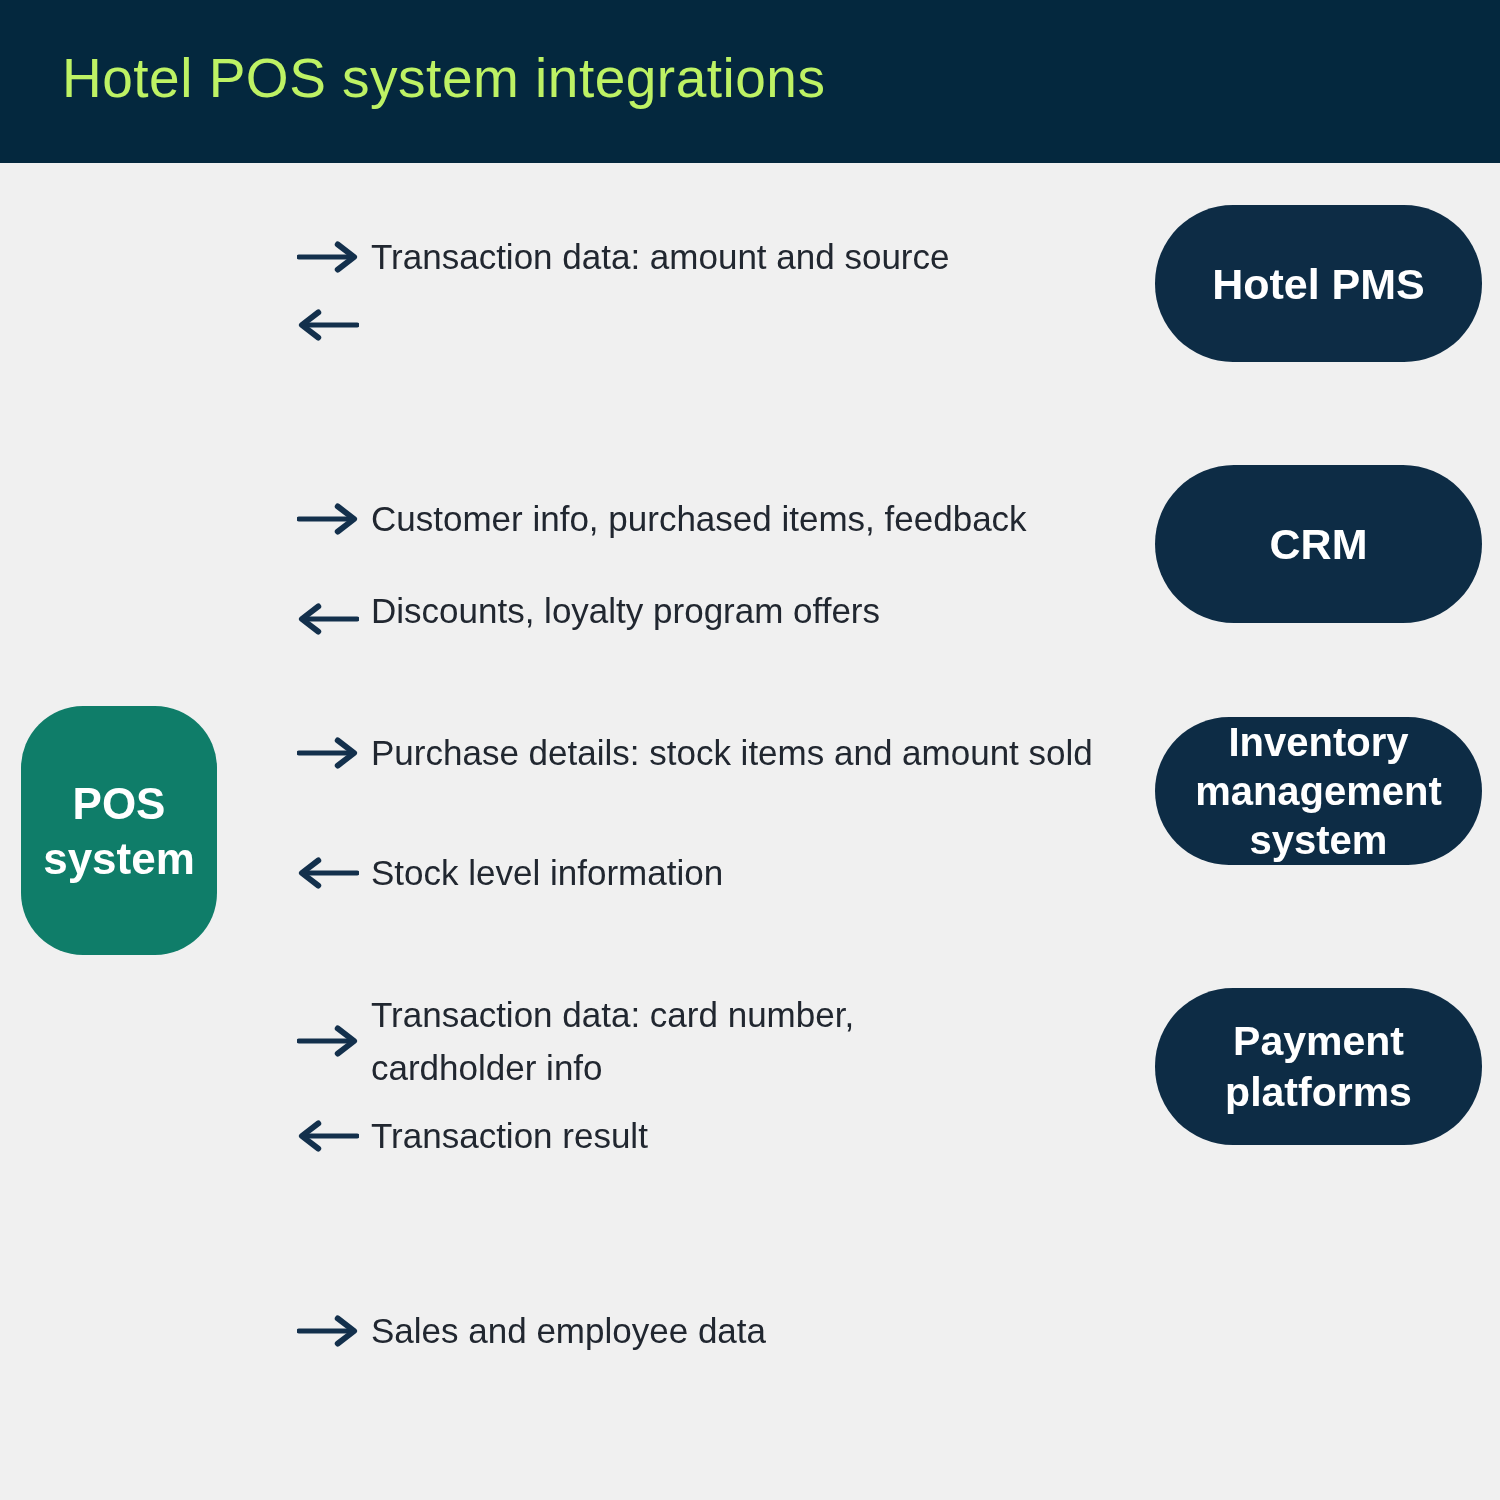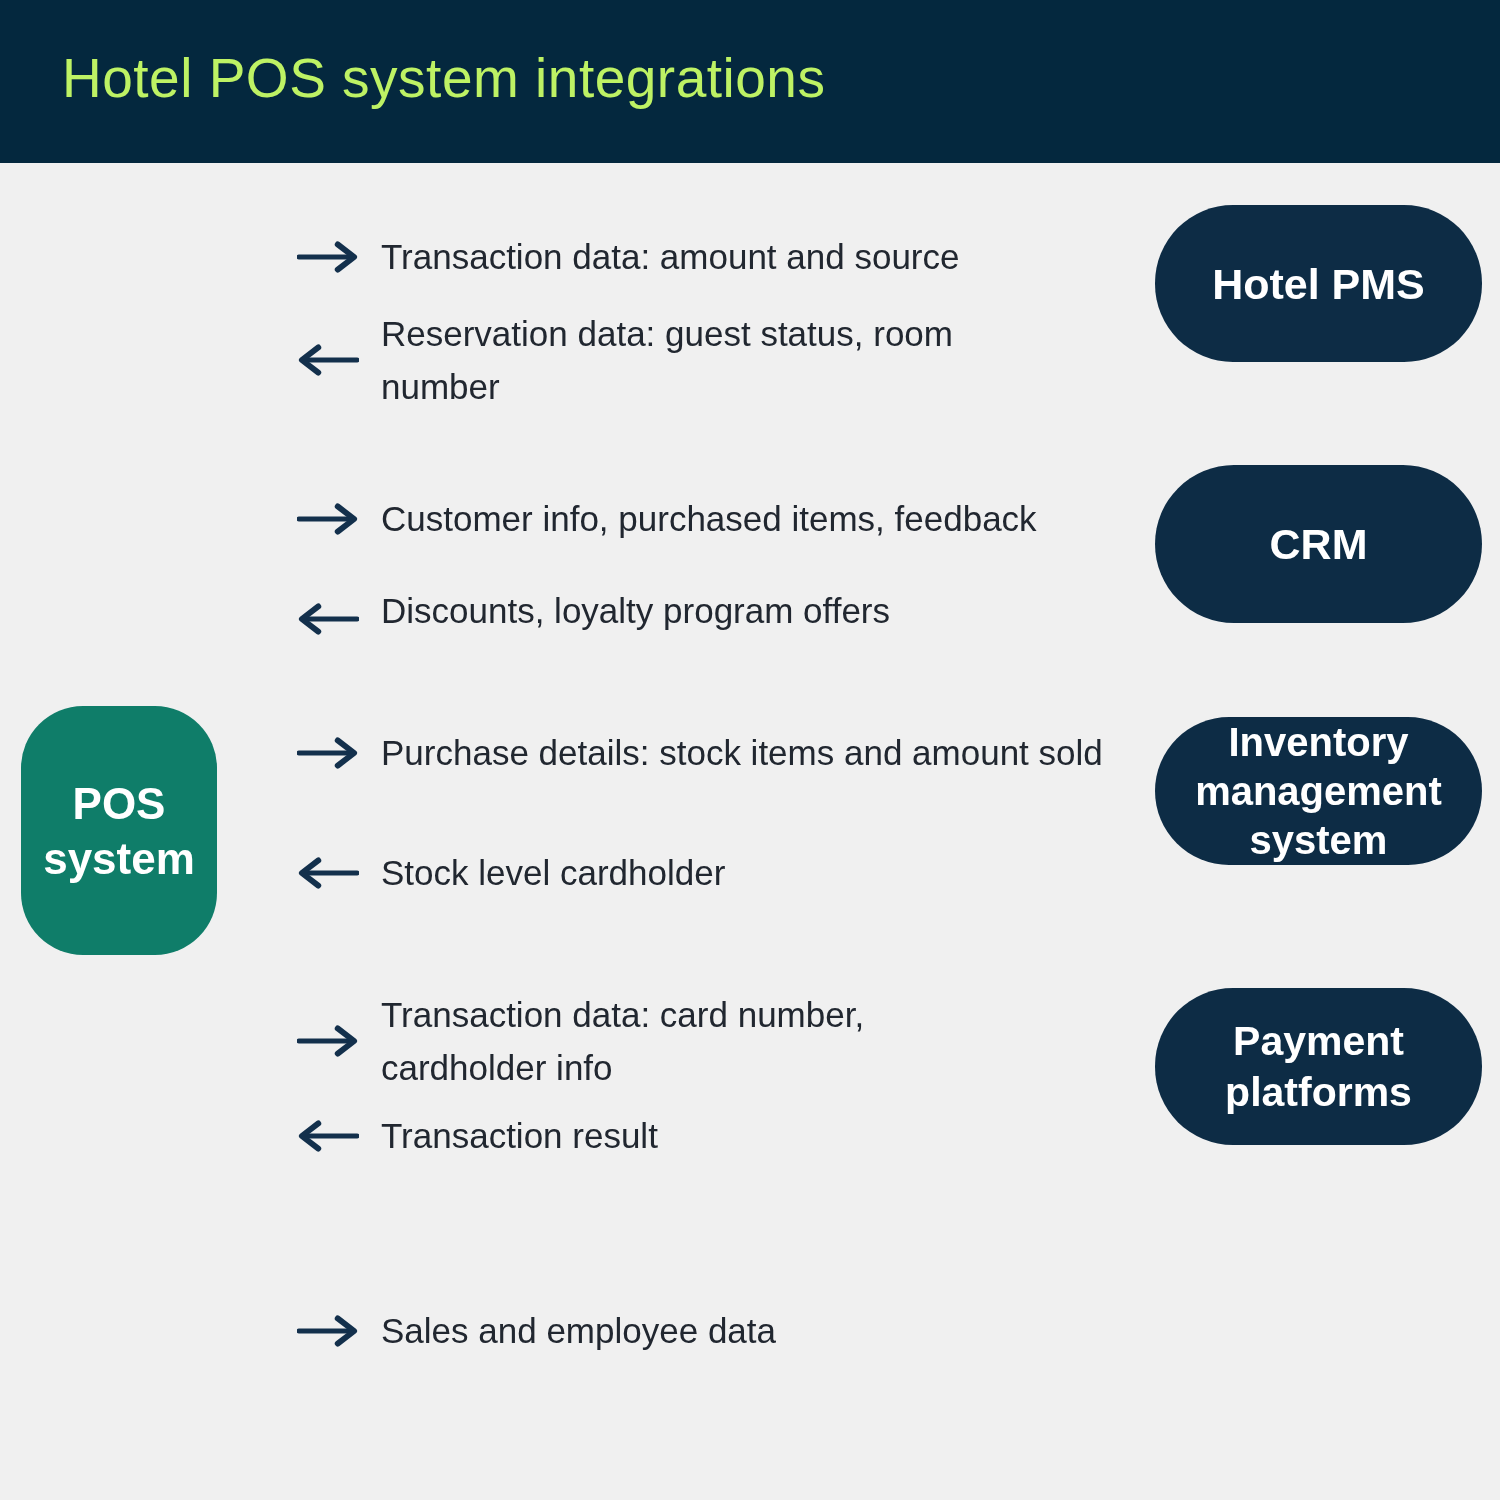--- a/index.html
+++ b/index.html
@@ -57,21 +57,21 @@
   .sys-1{top:465px;height:158px;border-radius:79px;}
   .sys-2{top:717px;height:148px;border-radius:82px;}
   .sys-3{top:988px;height:157px;border-radius:78px;}
   .sys-4{top:1250px;height:157px;border-radius:78px;}
   .sys-0 span,.sys-1 span{font-size:43px;line-height:50px;text-align:center;}
   .sys-2 span{font-size:40px;line-height:49px;width:300px;}
   .sys-3 span,.sys-4 span{font-size:41px;line-height:51px;width:280px;}
   
   .flow{
     position:absolute;left:297px;
-    display:flex;align-items:center;gap:22px;
+    display:flex;align-items:center;gap:12px;
   }
   .flow .arrow{flex:0 0 auto;width:62px;height:36px;display:block;}
   .flow .arrow svg{display:block;width:62px;height:36px;}
   .flow p{
     color:var(--ink,#212730);
     font-size:35px;line-height:53px;font-weight:400;
   }
   .nowrap p{white-space:nowrap;}
   .f1{top:230px;}
   .f2{top:307px;}  .f2 p{max-width:660px;}
@@ -119,21 +119,20 @@
     <p>Transaction data: amount and source</p>
   </div>
 
   <div class="flow f2">
     <span class="arrow">
       <svg viewBox="0 0 64 36">
           <path d="M62 18 H8" stroke="#13304c" stroke-width="5" fill="none" stroke-linecap="round"></path>
           <path d="M22 5 L5 18 L22 31" stroke="#13304c" stroke-width="6" fill="none" stroke-linecap="round" stroke-linejoin="round"></path>
         </svg>
     </span>
-    <p>Reservation data: guest status, room number</p>
   </div>
 
   <div class="flow f3 nowrap">
     <span class="arrow">
       <svg viewBox="0 0 64 36">
           <path d="M2 18 H56" stroke="#13304c" stroke-width="5" fill="none" stroke-linecap="round"></path>
           <path d="M42 5 L59 18 L42 31" stroke="#13304c" stroke-width="6" fill="none" stroke-linecap="round" stroke-linejoin="round"></path>
         </svg>
     </span>
     <p>Customer info, purchased items, feedback</p>
@@ -159,21 +158,21 @@
     <p>Purchase details: stock items and amount sold</p>
   </div>
 
   <div class="flow f6 nowrap">
     <span class="arrow">
       <svg viewBox="0 0 64 36">
           <path d="M62 18 H8" stroke="#13304c" stroke-width="5" fill="none" stroke-linecap="round"></path>
           <path d="M22 5 L5 18 L22 31" stroke="#13304c" stroke-width="6" fill="none" stroke-linecap="round" stroke-linejoin="round"></path>
         </svg>
     </span>
-    <p>Stock level cardholder</p>
+    <p>Stock level information</p>
   </div>
 
   <div class="flow f7">
     <span class="arrow">
       <svg viewBox="0 0 64 36">
           <path d="M2 18 H56" stroke="#13304c" stroke-width="5" fill="none" stroke-linecap="round"></path>
           <path d="M42 5 L59 18 L42 31" stroke="#13304c" stroke-width="6" fill="none" stroke-linecap="round" stroke-linejoin="round"></path>
         </svg>
     </span>
     <p>Transaction data: card number, cardholder info</p>

